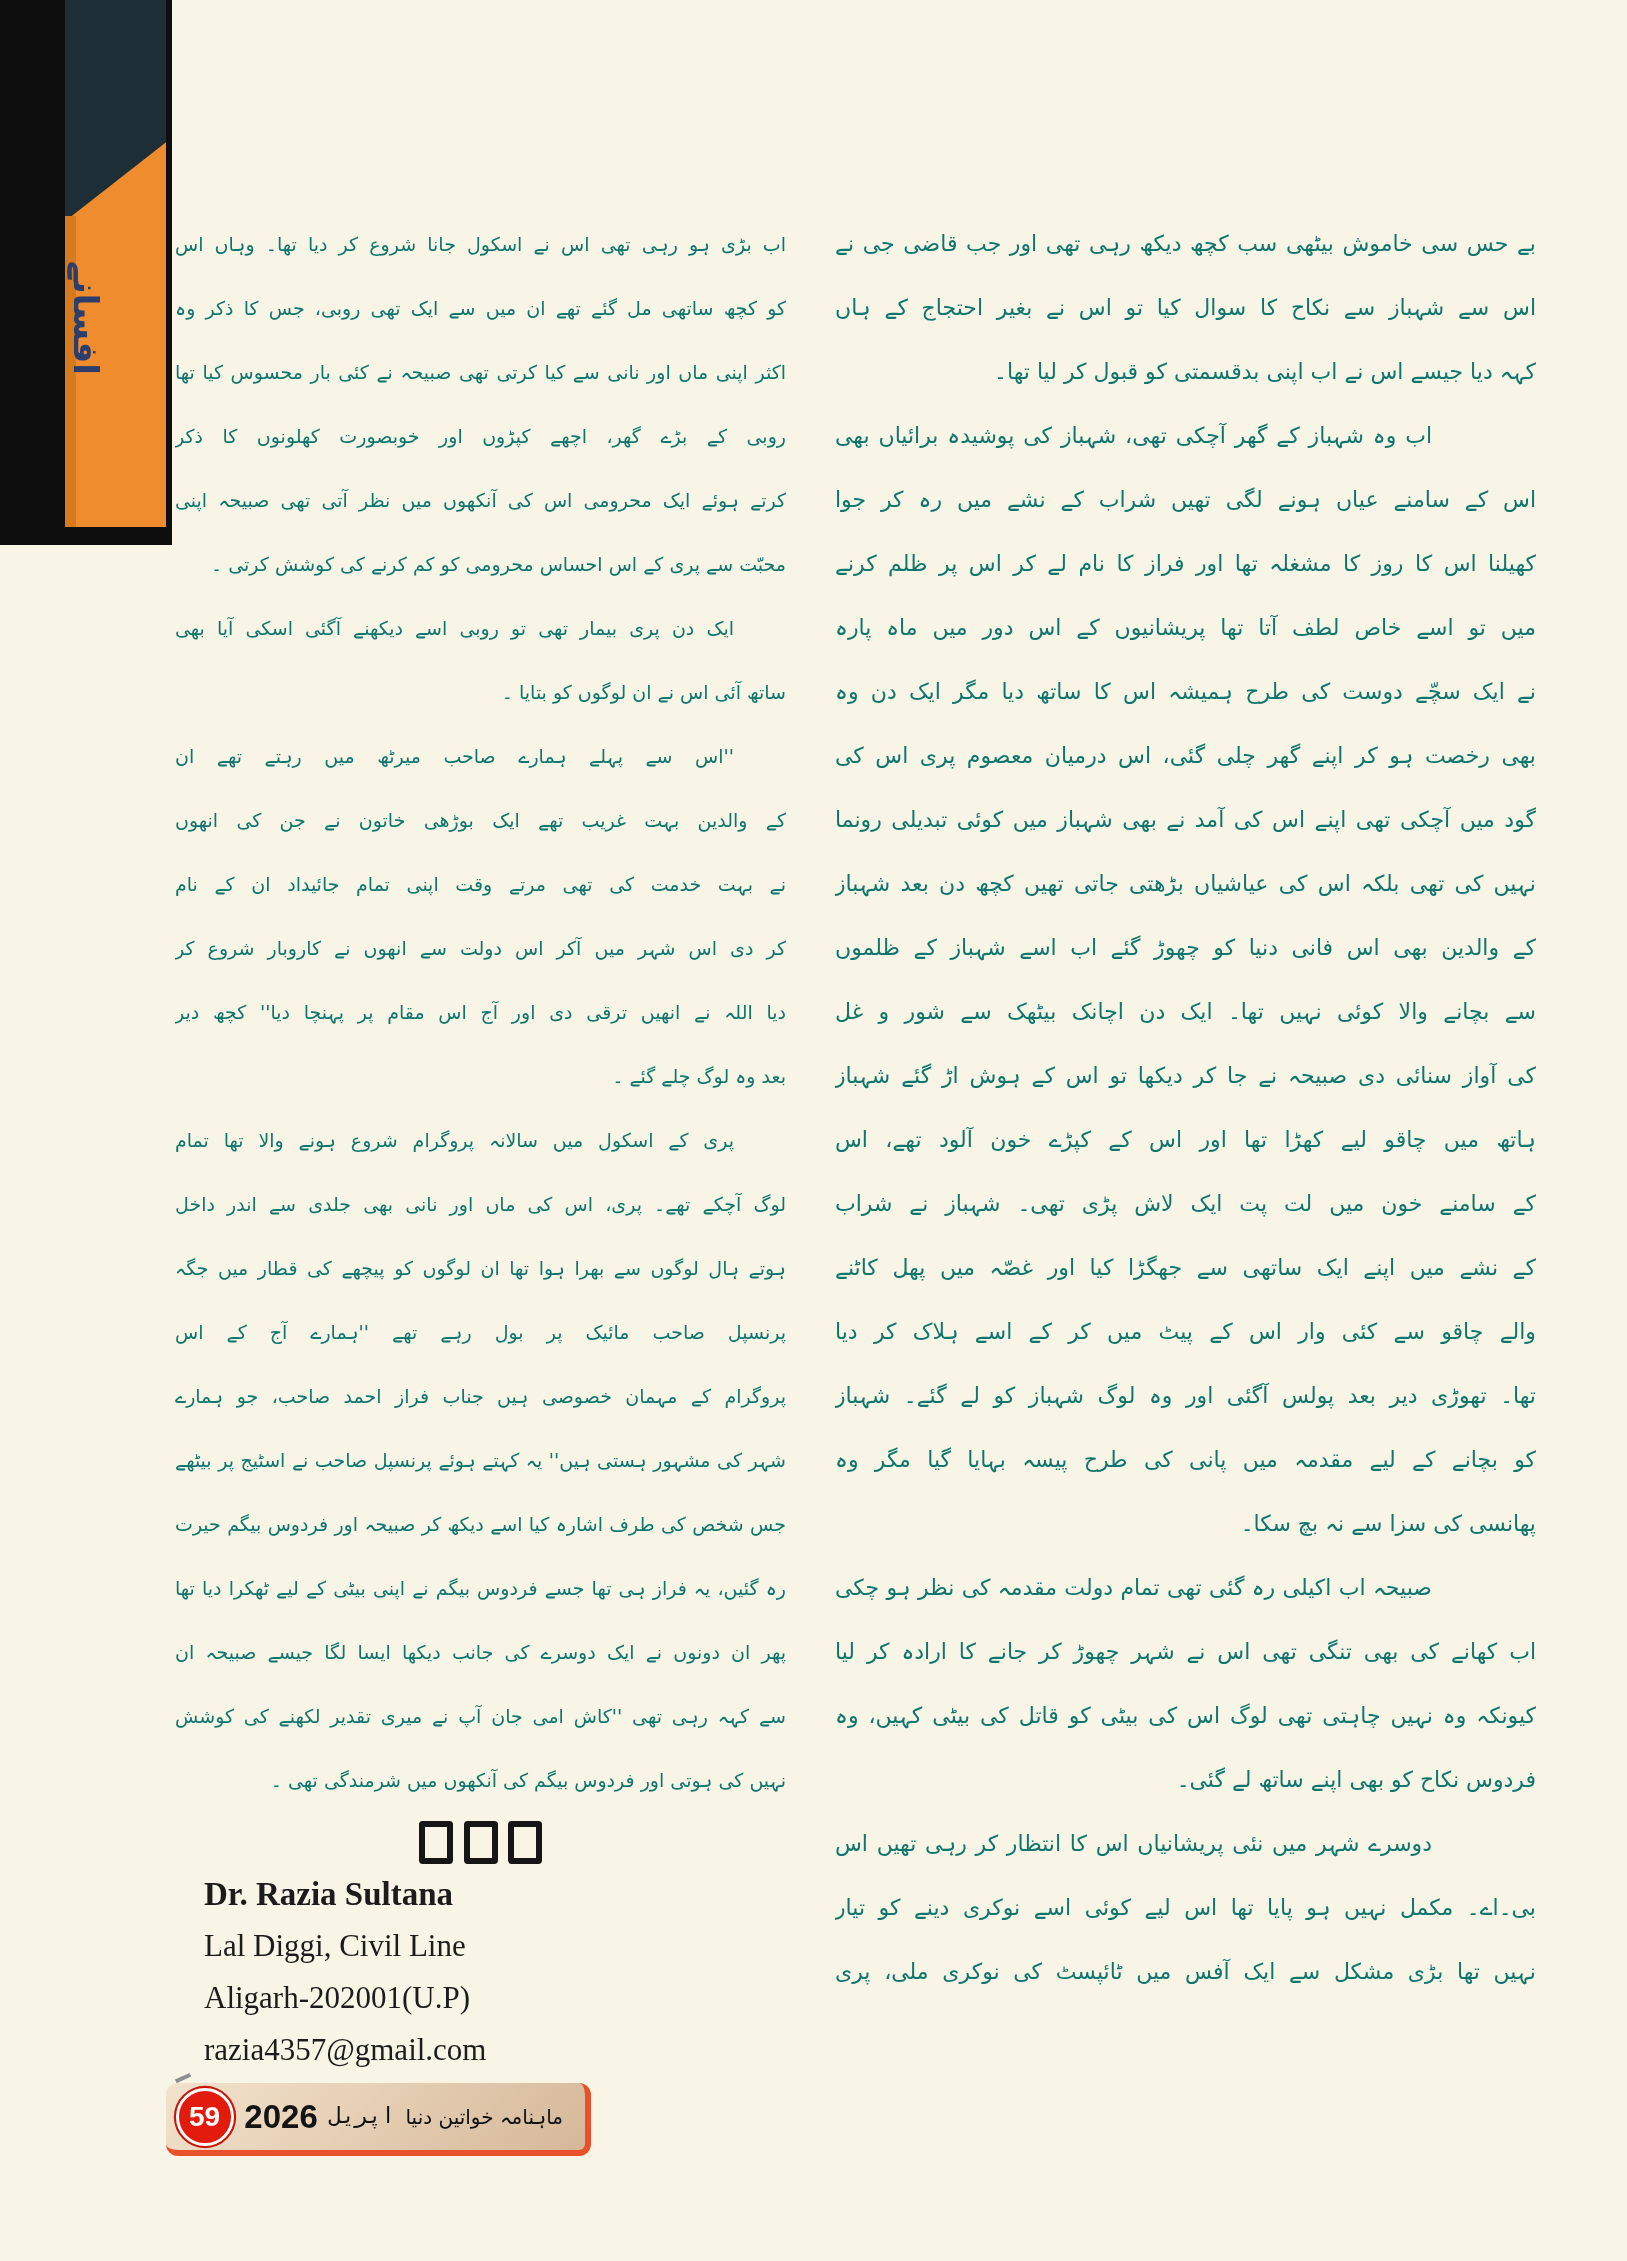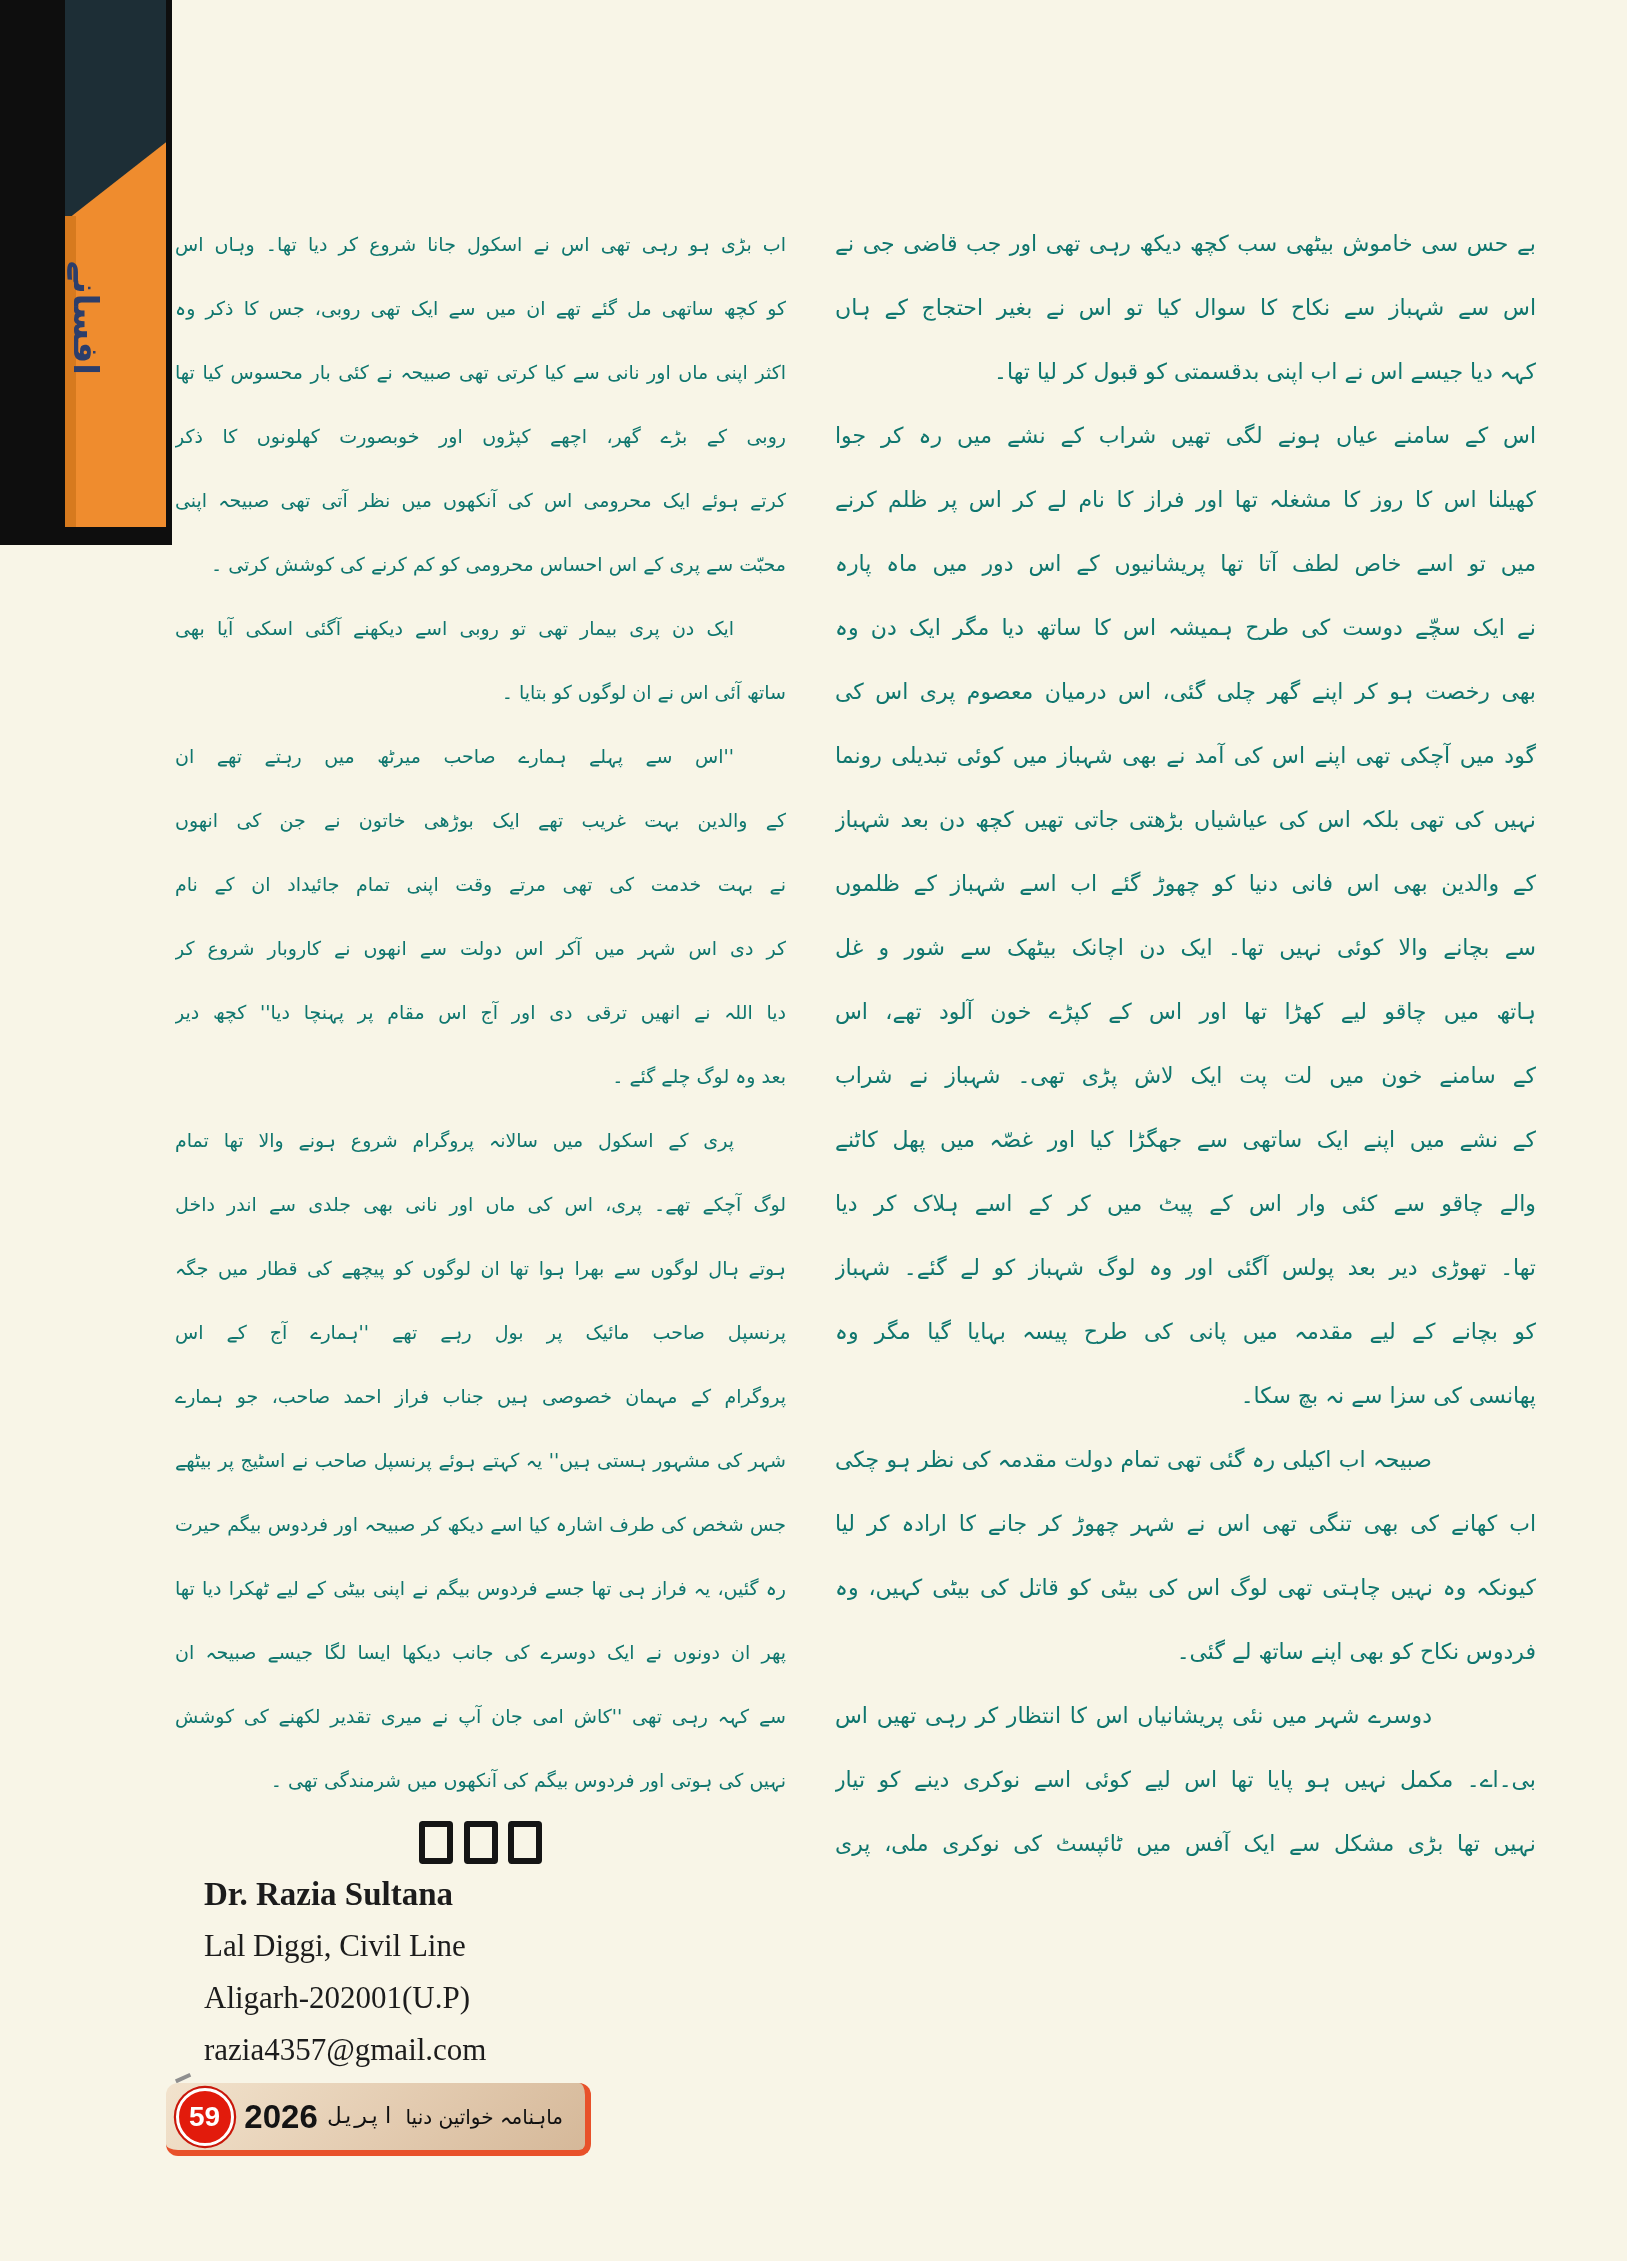--- a/index.html
+++ b/index.html
@@ -66,29 +66,31 @@
   </div>
   <div class="tab-label-wrap">
     <span>افسانے</span>
   </div>
 </div>
 
 <div class="col col-right">
     <div class="line">بے حس سی خاموش بیٹھی سب کچھ دیکھ رہی تھی اور جب قاضی جی نے</div>
     <div class="line">اس سے شہباز سے نکاح کا سوال کیا تو اس نے بغیر احتجاج کے ہاں</div>
     <div class="line end">کہہ دیا جیسے اس نے اب اپنی بدقسمتی کو قبول کر لیا تھا۔</div>
+    <div class="line indent">اب وہ شہباز کے گھر آچکی تھی، شہباز کی پوشیدہ برائیاں بھی</div>
     <div class="line">اس کے سامنے عیاں ہونے لگی تھیں شراب کے نشے میں رہ کر جوا</div>
     <div class="line">کھیلنا اس کا روز کا مشغلہ تھا اور فراز کا نام لے کر اس پر ظلم کرنے</div>
     <div class="line">میں تو اسے خاص لطف آتا تھا پریشانیوں کے اس دور میں ماہ پارہ</div>
     <div class="line">نے ایک سچّے دوست کی طرح ہمیشہ اس کا ساتھ دیا مگر ایک دن وہ</div>
     <div class="line">بھی رخصت ہو کر اپنے گھر چلی گئی، اس درمیان معصوم پری اس کی</div>
     <div class="line">گود میں آچکی تھی اپنے اس کی آمد نے بھی شہباز میں کوئی تبدیلی رونما</div>
     <div class="line">نہیں کی تھی بلکہ اس کی عیاشیاں بڑھتی جاتی تھیں کچھ دن بعد شہباز</div>
     <div class="line">کے والدین بھی اس فانی دنیا کو چھوڑ گئے اب اسے شہباز کے ظلموں</div>
     <div class="line">سے بچانے والا کوئی نہیں تھا۔ ایک دن اچانک بیٹھک سے شور و غل</div>
+    <div class="line">کی آواز سنائی دی صبیحہ نے جا کر دیکھا تو اس کے ہوش اڑ گئے شہباز</div>
     <div class="line">ہاتھ میں چاقو لیے کھڑا تھا اور اس کے کپڑے خون آلود تھے، اس</div>
     <div class="line">کے سامنے خون میں لت پت ایک لاش پڑی تھی۔ شہباز نے شراب</div>
     <div class="line">کے نشے میں اپنے ایک ساتھی سے جھگڑا کیا اور غصّہ میں پھل کاٹنے</div>
     <div class="line">والے چاقو سے کئی وار اس کے پیٹ میں کر کے اسے ہلاک کر دیا</div>
     <div class="line">تھا۔ تھوڑی دیر بعد پولس آگئی اور وہ لوگ شہباز کو لے گئے۔ شہباز</div>
     <div class="line">کو بچانے کے لیے مقدمہ میں پانی کی طرح پیسہ بہایا گیا مگر وہ</div>
     <div class="line end">پھانسی کی سزا سے نہ بچ سکا۔</div>
     <div class="line indent">صبیحہ اب اکیلی رہ گئی تھی تمام دولت مقدمہ کی نظر ہو چکی تھی</div>
     <div class="line">اب کھانے کی بھی تنگی تھی اس نے شہر چھوڑ کر جانے کا ارادہ کر لیا</div>
     <div class="line">کیونکہ وہ نہیں چاہتی تھی لوگ اس کی بیٹی کو قاتل کی بیٹی کہیں، وہ</div>

